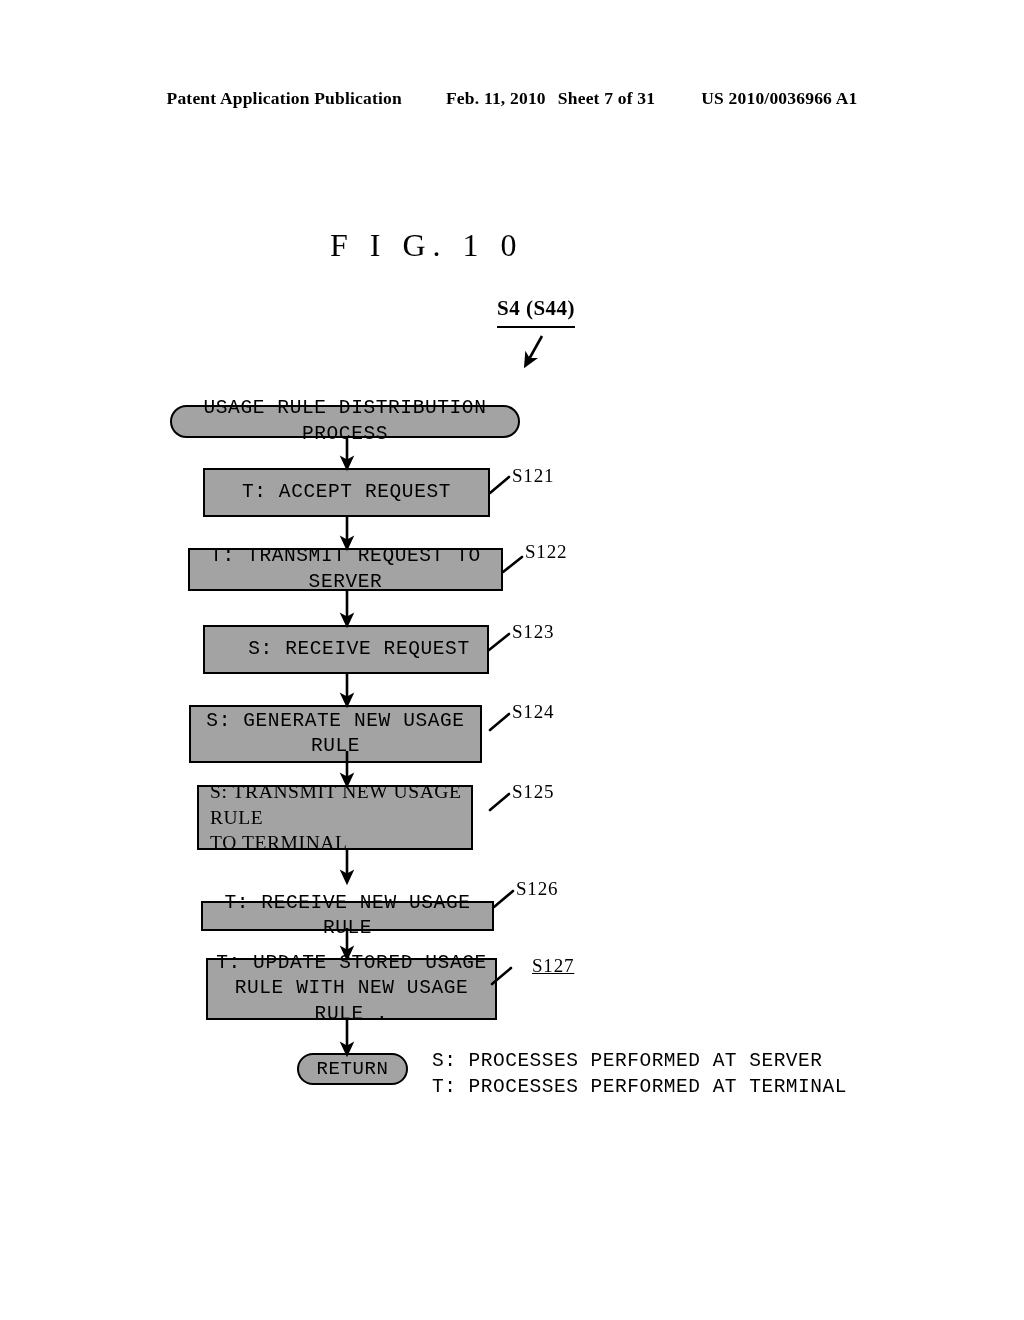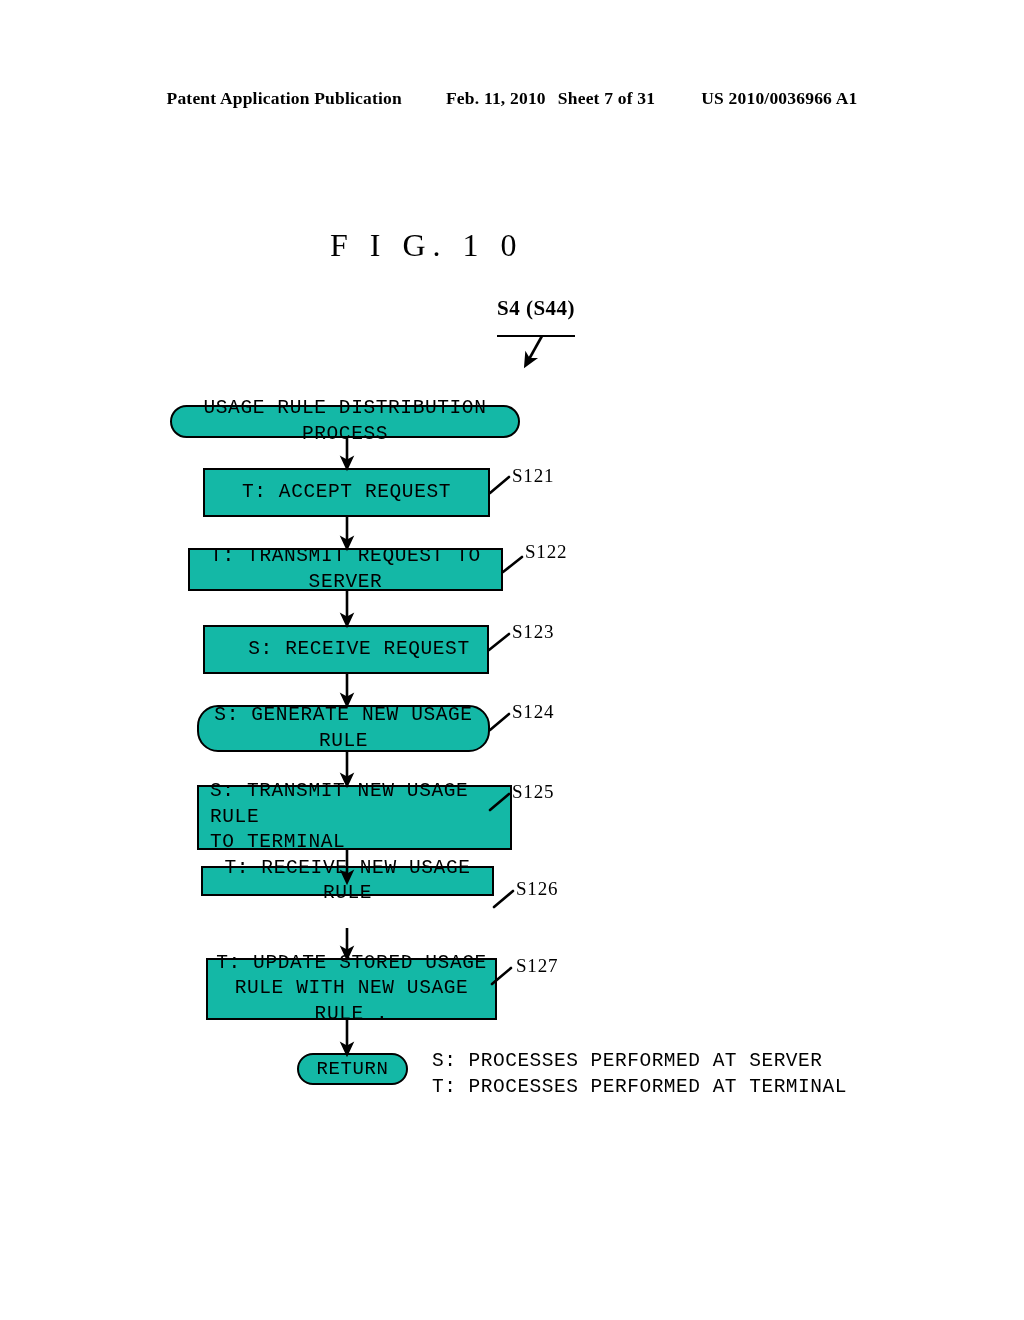--- a/index.html
+++ b/index.html
@@ -49,30 +49,30 @@
   
   .s4-callout {
     position: absolute;
     left: 497px;
     top: 296px;
     font-family: "Liberation Serif", serif;
     font-weight: bold;
     font-size: 21px;
     letter-spacing: 0.5px;
     white-space: nowrap;
-    padding-bottom: 14px;
+    padding-bottom: 5px;
     border-bottom: 2.6px solid #000;
   }
 
   
   .node {
     position: absolute;
     box-sizing: border-box;
     border: 2.4px solid #000;
-    background: #14b8a6;
+    background: #a3a3a3;
     font-family: "Liberation Mono", monospace;
     font-size: 19.5px;
     letter-spacing: 0.6px;
     line-height: 1.30;
     display: flex;
     align-items: center;
     white-space: pre-line;
   }
   .node.center { justify-content: center; text-align: center; }
   .node.leftal  { justify-content: flex-start; text-align: left; padding-left: 11px; }
@@ -126,39 +126,39 @@
 <div class="s4-callout">S4 (S44)</div>
 
 <div class="node terminator center" style="left:170px; top:405px; width:350px; height:33px;">USAGE RULE DISTRIBUTION PROCESS</div>
 
 <div class="node center" style="left:203px; top:468px; width:287px; height:49px;">T: ACCEPT REQUEST</div>
 
 <div class="node center" style="left:188px; top:548px; width:315px; height:43px;">T: TRANSMIT REQUEST TO SERVER</div>
 
 <div class="node center" style="left:203px; top:625px; width:286px; height:49px;padding-left:26px;">S: RECEIVE REQUEST</div>
 
-<div class="node center" style="left:197px; top:705px; width:293px; height:47px;border-radius:21px;">S: GENERATE NEW USAGE RULE</div>
+<div class="node center" style="left:189px; top:705px; width:293px; height:58px;">S: GENERATE NEW USAGE RULE</div>
 
-<div class="node leftal" style="left:197px; top:785px; width:315px; height:65px;">S: TRANSMIT NEW USAGE RULE
+<div class="node leftal" style="left:197px; top:785px; width:276px; height:65px;font-family:Liberation Serif, serif;">S: TRANSMIT NEW USAGE RULE
 TO TERMINAL</div>
 
-<div class="node center" style="left:201px; top:866px; width:293px; height:30px;">T: RECEIVE NEW USAGE RULE</div>
+<div class="node center" style="left:201px; top:901px; width:293px; height:30px;">T: RECEIVE NEW USAGE RULE</div>
 
 <div class="node center" style="left:206px; top:958px; width:291px; height:62px;">T: UPDATE STORED USAGE
 RULE WITH NEW USAGE RULE .</div>
 
 <div class="node terminator center" style="left:297px; top:1053px; width:111px; height:32px; font-size:19px;">RETURN</div>
 
 <div class="step-label" style="left:512px; top:465px;">S121</div>
 <div class="step-label" style="left:525px; top:541px;">S122</div>
 <div class="step-label" style="left:512px; top:621px;">S123</div>
 <div class="step-label" style="left:512px; top:701px;">S124</div>
 <div class="step-label" style="left:512px; top:781px;">S125</div>
 <div class="step-label" style="left:516px; top:878px;">S126</div>
-<div class="step-label" style="left:516px; top:955px;">S127</div>
+<div class="step-label" style="left:532px; top:955px;text-decoration:underline;">S127</div>
 
 <div class="legend">S: PROCESSES PERFORMED AT SERVER
 T: PROCESSES PERFORMED AT TERMINAL</div>
 
 <svg class="overlay" width="1024" height="1320" viewBox="0 0 1024 1320">
   <defs>
     <marker id="arrowhead" markerWidth="7" markerHeight="7" refX="3.2" refY="3.2" orient="auto" markerUnits="strokeWidth">
       <path d="M0.3,0.4 L6.4,3.2 L0.3,6.0 L1.9,3.2 Z" fill="#000"></path>
     </marker>
   </defs>

